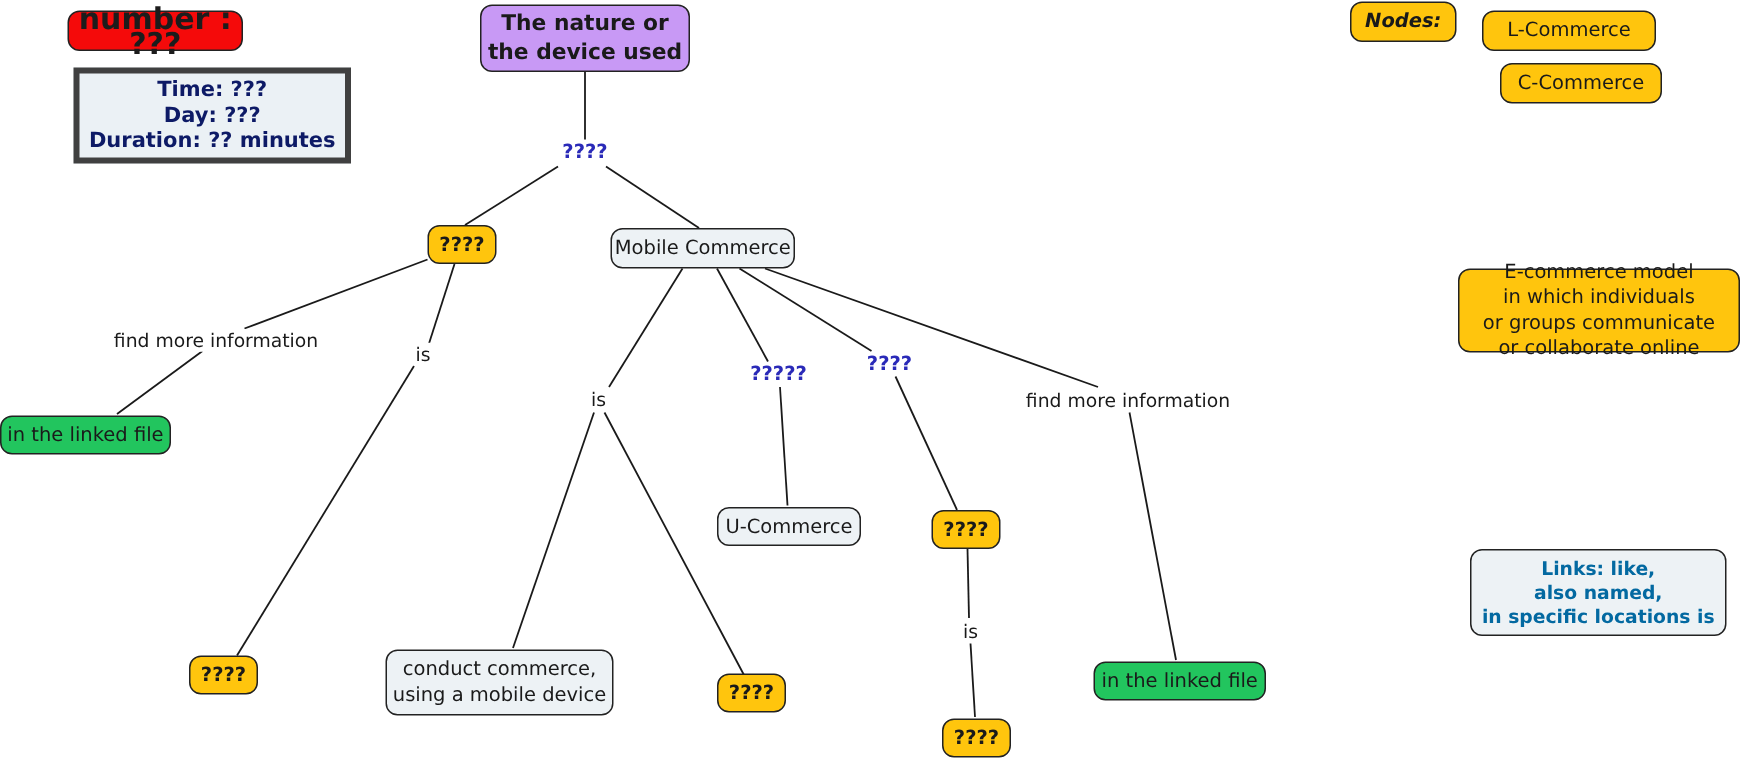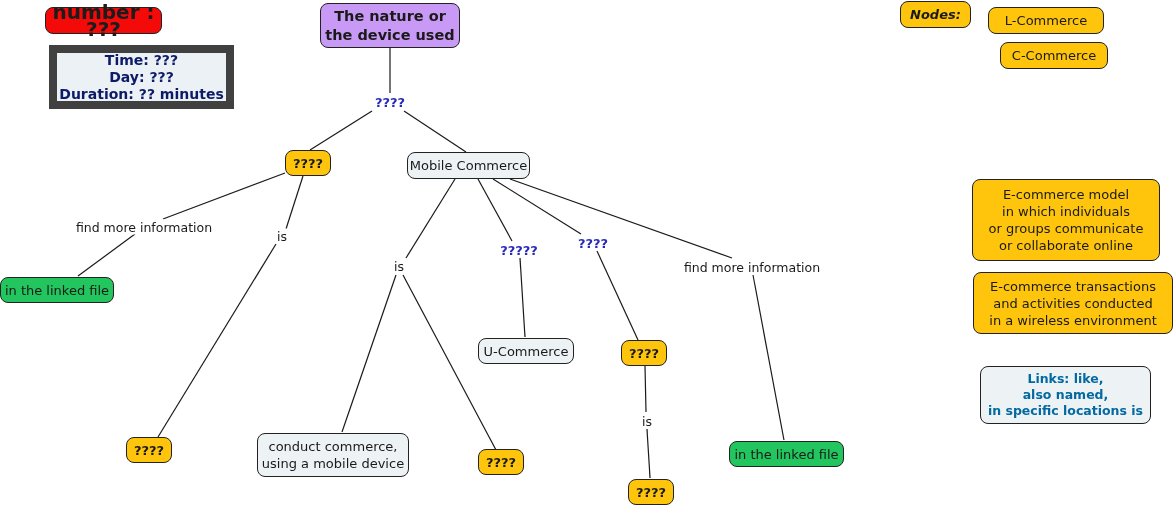--- a/index.html
+++ b/index.html
@@ -28,21 +28,21 @@
       color: #1a1a1a;
     }
     .bold { font-weight: bold; }
     .orange { background: #ffc50d; }
     .grey { background: #edf2f5; }
     .cyan { background: #22c55e; }
     .purple { background: #c899f5; font-size: 14.5px; line-height: 19px; }
     .red { background: #f50a0a; color: #1c1c1c; font-size: 20px; }
     .green-box {
       background: #ebf1f5;
-      border: 8px solid #404040;
+      border: 4px solid #404040;
       border-radius: 0;
       color: #0d1a66;
       font-size: 14px;
       line-height: 17px;
     }
     .links-box { color: #0369a1; font-size: 12.5px; line-height: 16px; }
     .label {
       position: absolute;
       transform: translate(-50%, -50%);
       background: #ffffff;
@@ -104,23 +104,20 @@
 using a mobile device</div>
   <div class="node orange bold" style="left:478px;top:449px;width:46px;height:26px;">????</div>
   <div class="node grey" style="left:478px;top:338px;width:96px;height:26px;">U-Commerce</div>
   <div class="node orange bold" style="left:621px;top:340px;width:46px;height:26px;">????</div>
   <div class="node orange bold" style="left:628px;top:479px;width:46px;height:26px;">????</div>
   <div class="node cyan" style="left:729px;top:441px;width:115px;height:26px;">in the linked file</div>
 
   <div class="node orange bold" style="left:900px;top:1px;width:71px;height:27px;font-style:italic;">Nodes:</div>
   <div class="node orange" style="left:988px;top:7px;width:116px;height:27px;">L-Commerce</div>
   <div class="node orange" style="left:1000px;top:42px;width:108px;height:27px;">C-Commerce</div>
-  <div class="node orange" style="left:972px;top:179px;width:188px;height:82px;">E-commerce model
+  <div class="node orange" style="left:972px;top:179px;width:188px;height:56px;">E-commerce model
 in which individuals
 or groups communicate
 or collaborate online</div>
-  <div class="node orange" style="left:973px;top:272px;width:200px;height:62px;">E-commerce transactions
-and activities conducted
-in a wireless environment</div>
   <div class="node grey bold links-box" style="left:980px;top:366px;width:171px;height:58px;">Links:     like,
 also named,
 in specific locations is</div>
 </div>
 
 </body></html>

